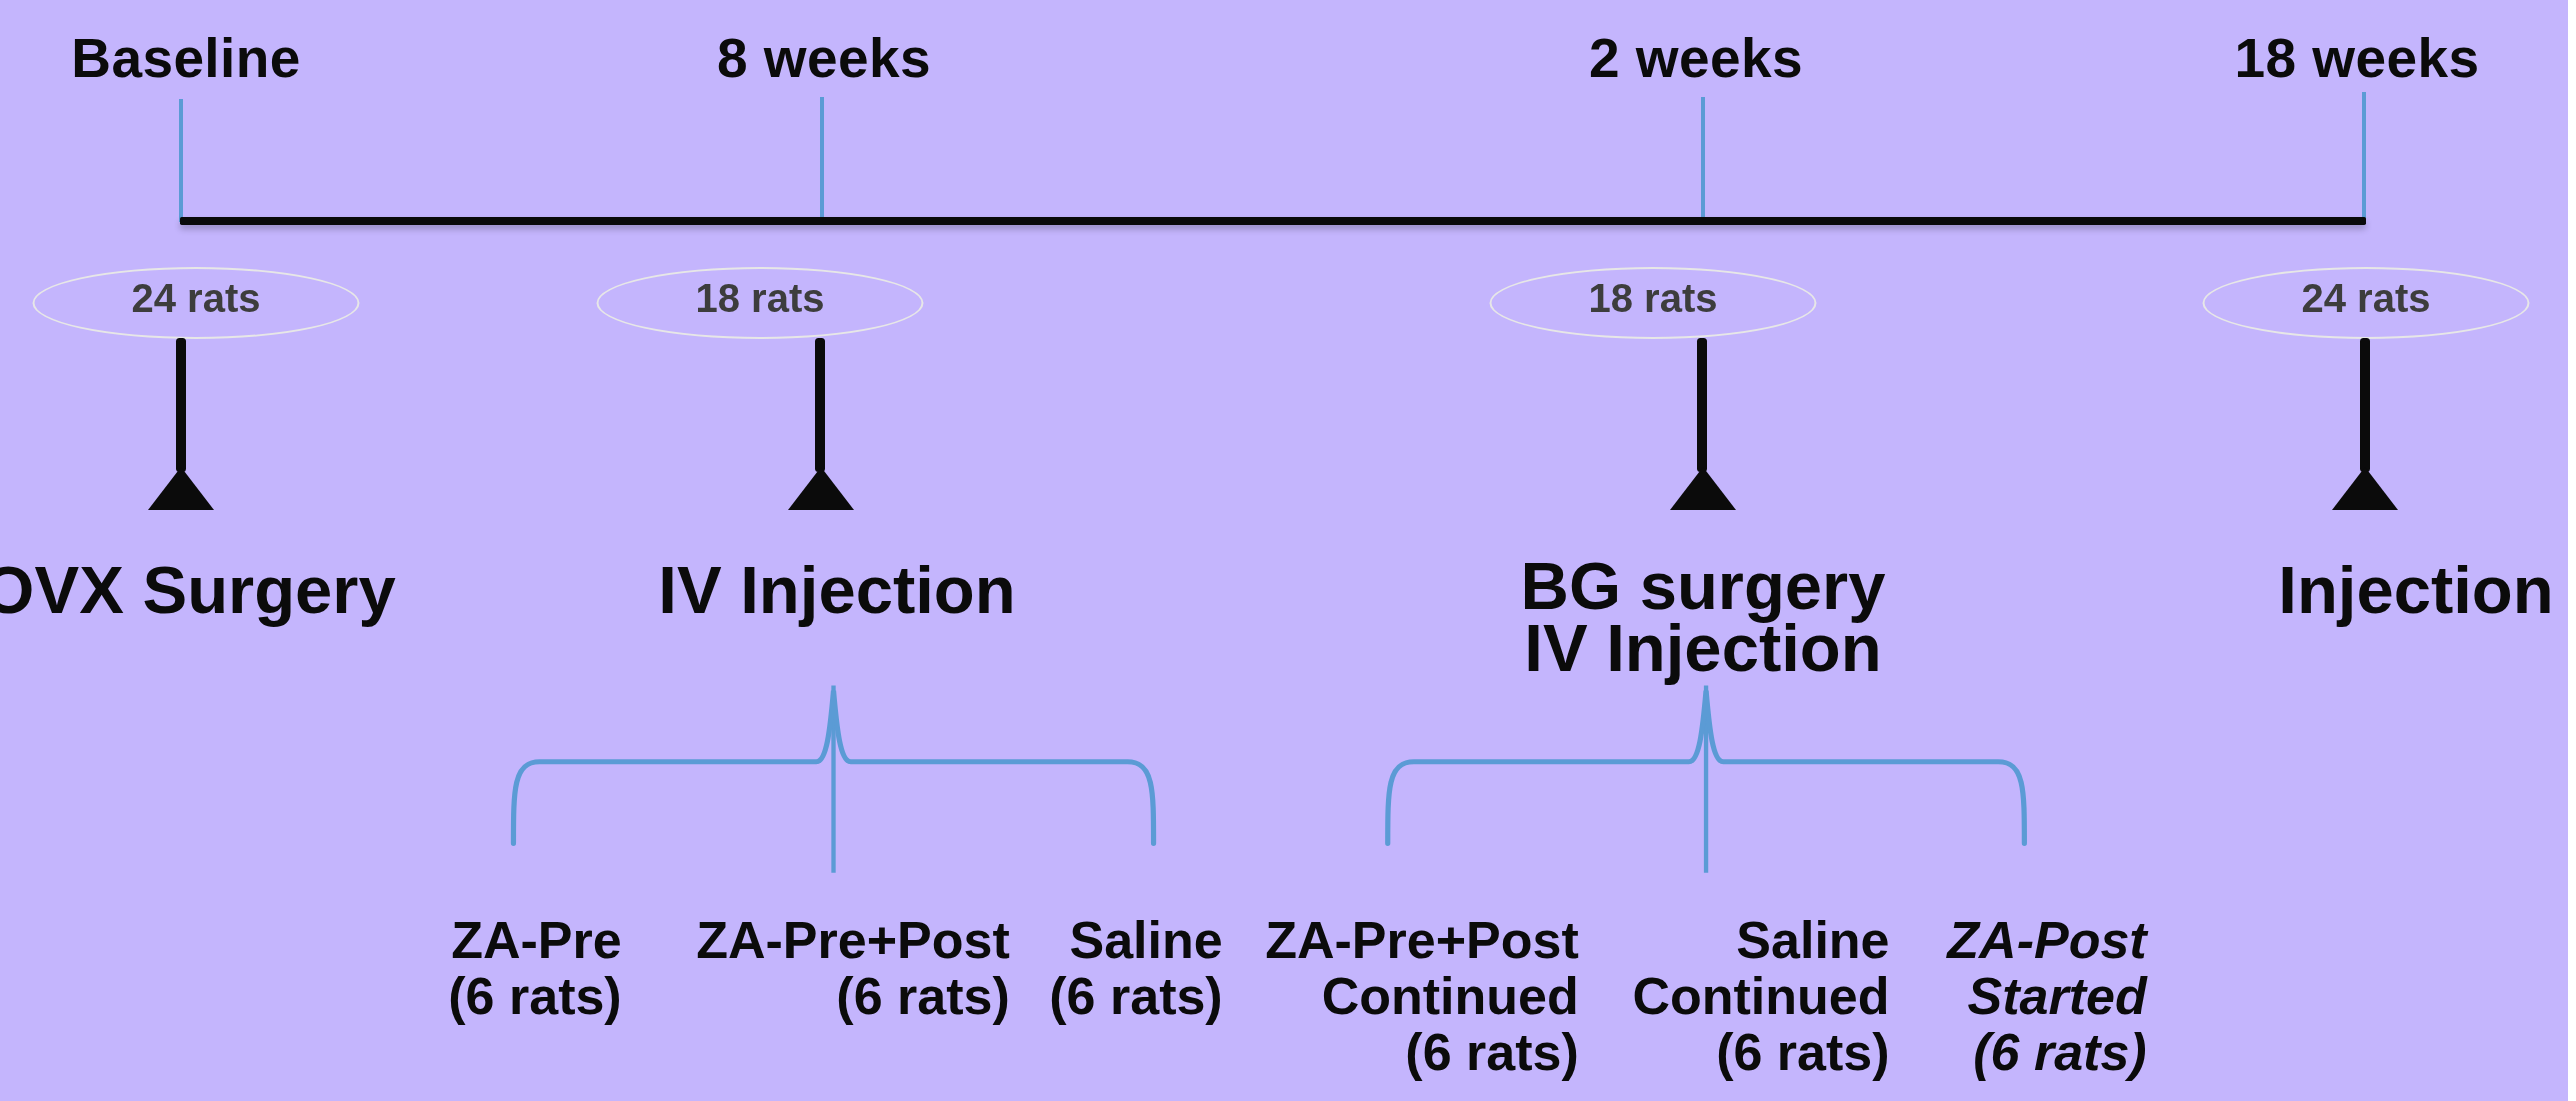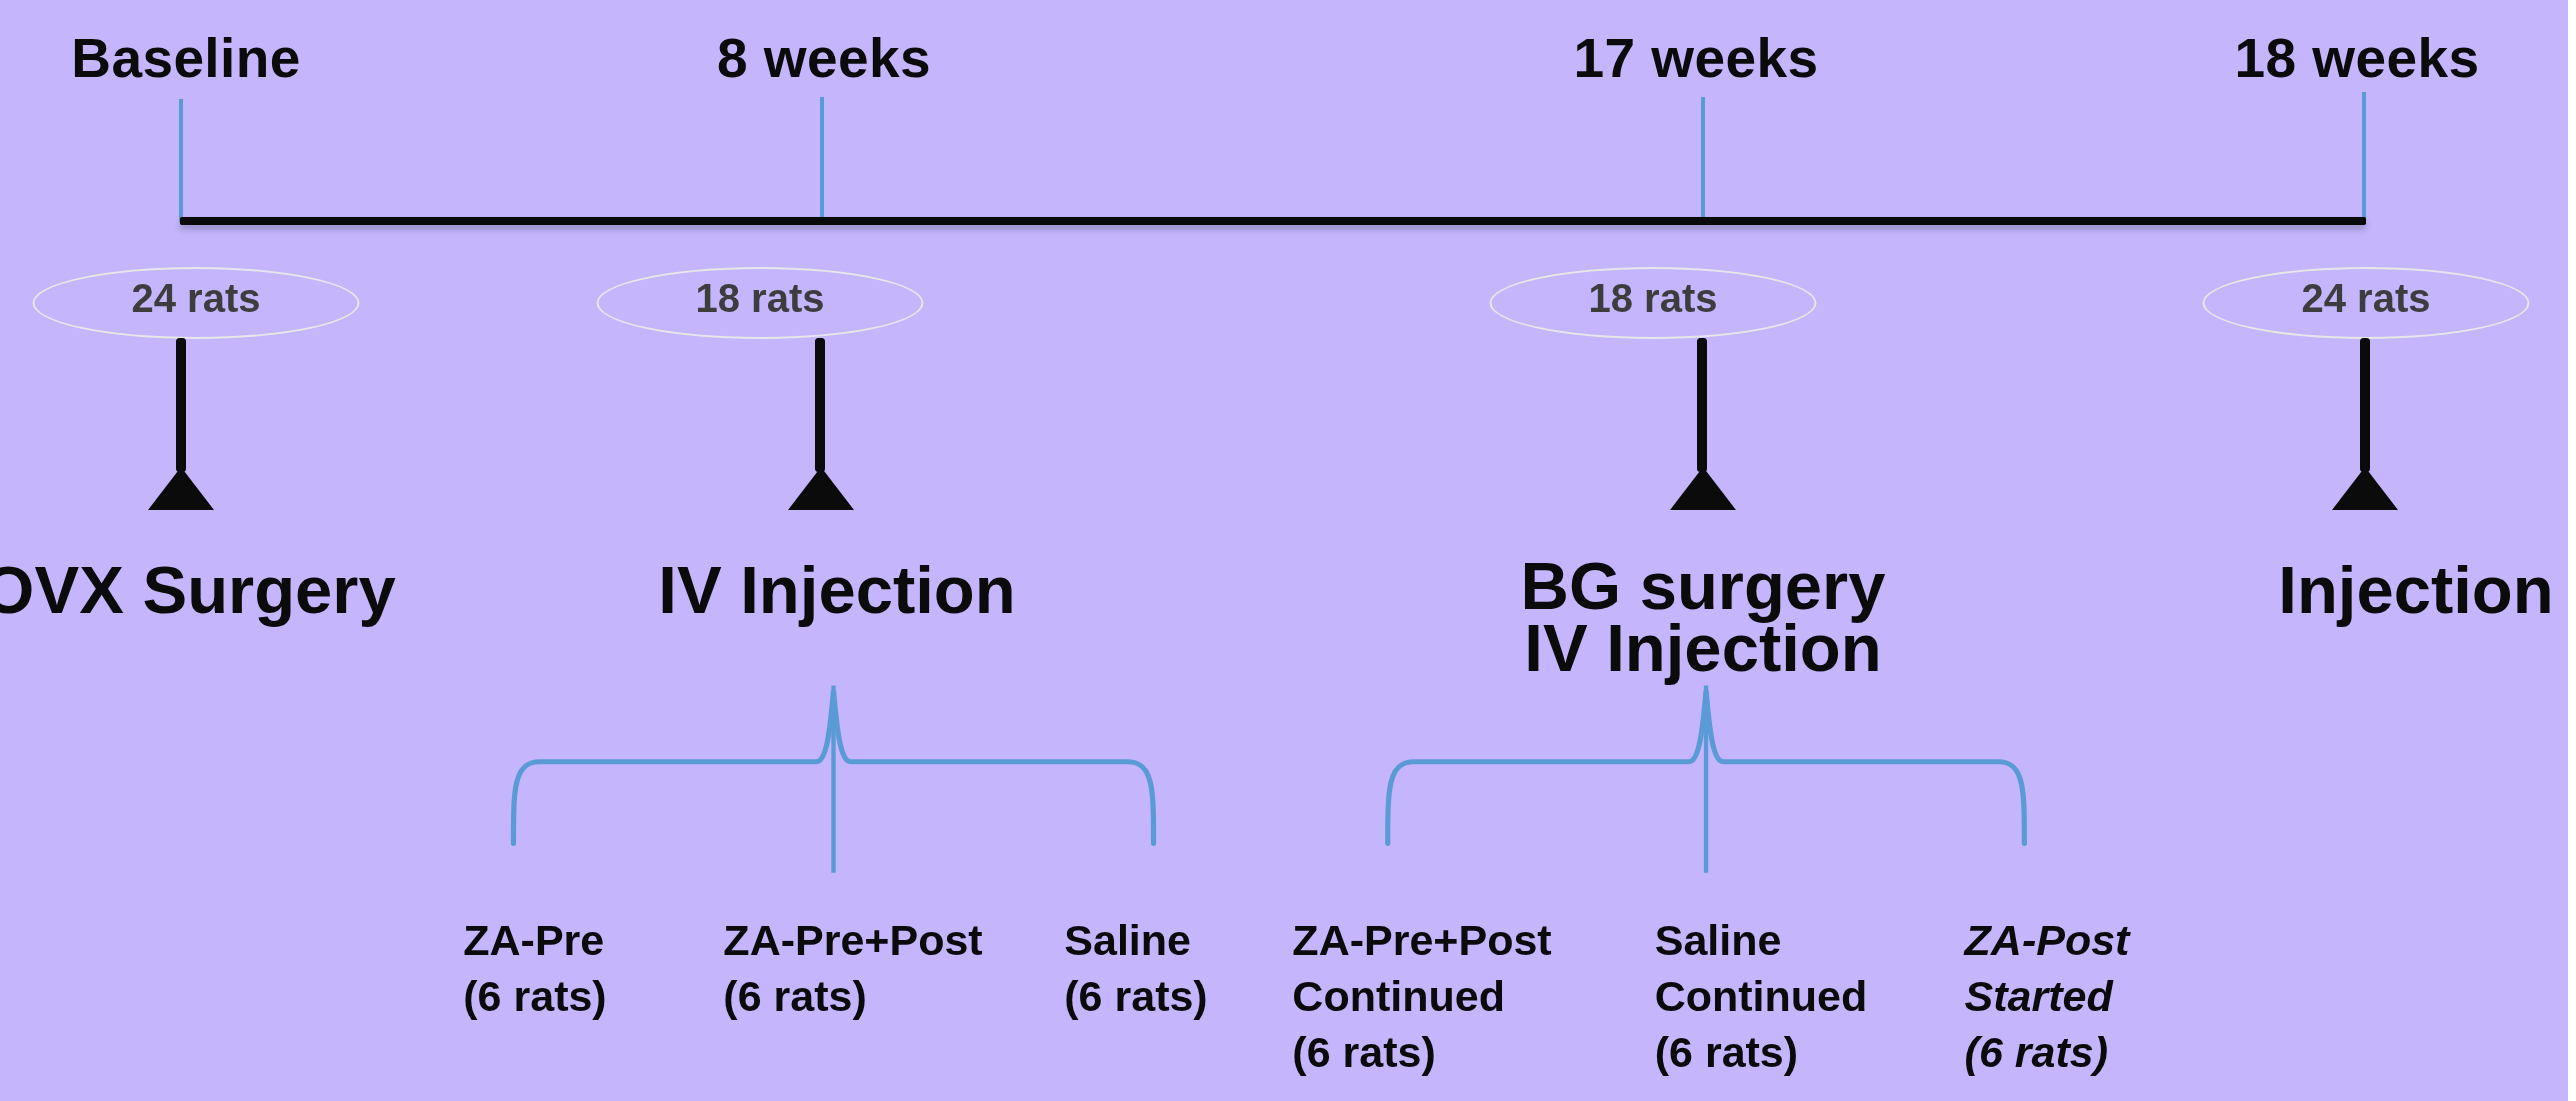--- a/index.html
+++ b/index.html
@@ -9,41 +9,41 @@
   }
   .abs{position:absolute;}
   .cx{transform:translateX(-50%);white-space:nowrap;}
   .week-label{font-size:55px;font-weight:700;color:#0b0b0b;letter-spacing:0.4px;}
   .rats-label{font-size:40px;font-weight:700;color:#3d3d3d;}
   .rats-ellipse{
     position:absolute;width:323px;height:68px;border:2.6px solid #e7e7e7;
     border-radius:50%;transform:translateX(-50%);background:transparent;
   }
   .event-label{font-size:67px;font-weight:700;color:#0b0b0b;text-align:center;line-height:62px;}
-  .group-label{font-size:43px;font-weight:700;color:#0b0b0b;text-align:left;line-height:56px;}
+  .group-label{font-size:52px;font-weight:700;color:#0b0b0b;text-align:right;line-height:56px;}
   .tick{position:absolute;width:4.3px;background:#5B9BD5;}
   .timeline-bar{
     position:absolute;left:180px;top:217px;width:2186px;height:7.8px;background:#0a0a0a;
     box-shadow:0 4.3px 6px rgba(0,0,0,0.22);border-radius:1.7px;
   }
   .pin-line{position:absolute;width:10.4px;background:#0b0b0b;border-radius:3.5px;}
   .pin-tri{
     position:absolute;width:66px;height:43px;background:#0b0b0b;
     clip-path:polygon(50% 0,100% 100%,0 100%);transform:translateX(-50%);
   }
   svg{position:absolute;left:0;top:0;pointer-events:none;}
 </style>
 </head>
 <body>
 
 <div id="canvas">
 
   <div class="abs cx week-label" style="left:186px;top:26px;">Baseline</div>
   <div class="abs cx week-label" style="left:824px;top:26px;">8 weeks</div>
-  <div class="abs cx week-label" style="left:1696px;top:26px;">17 weeks</div>
+  <div class="abs cx week-label" style="left:1696px;top:26px;">2 weeks</div>
   <div class="abs cx week-label" style="left:2357px;top:26px;">18 weeks</div>
 
   <div class="tick" style="left:179px;top:99px;height:123px;"></div>
   <div class="tick" style="left:820px;top:97px;height:127px;"></div>
   <div class="tick" style="left:1701px;top:97px;height:127px;"></div>
   <div class="tick" style="left:2362px;top:92px;height:132px;"></div>
 
   <div class="timeline-bar"></div>
 
   <div class="rats-ellipse" style="left:196px;top:267px;"></div>

